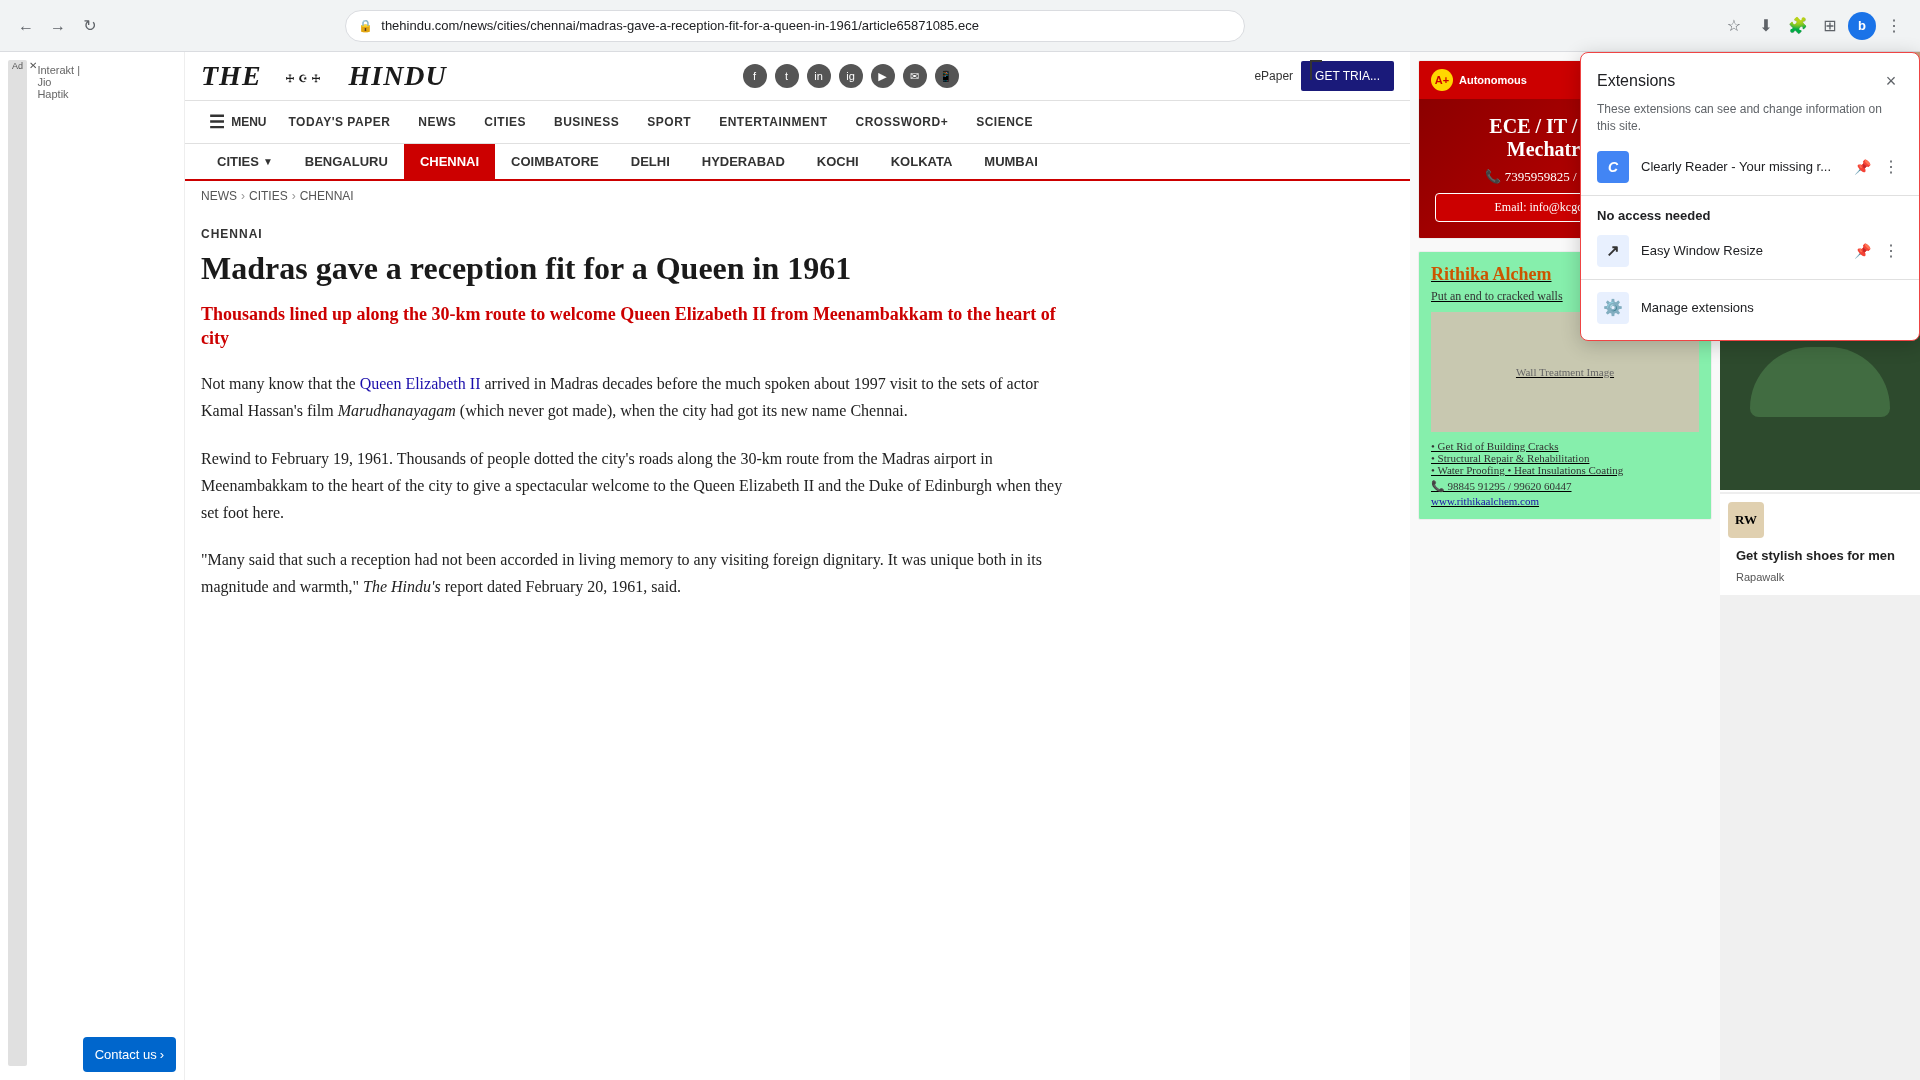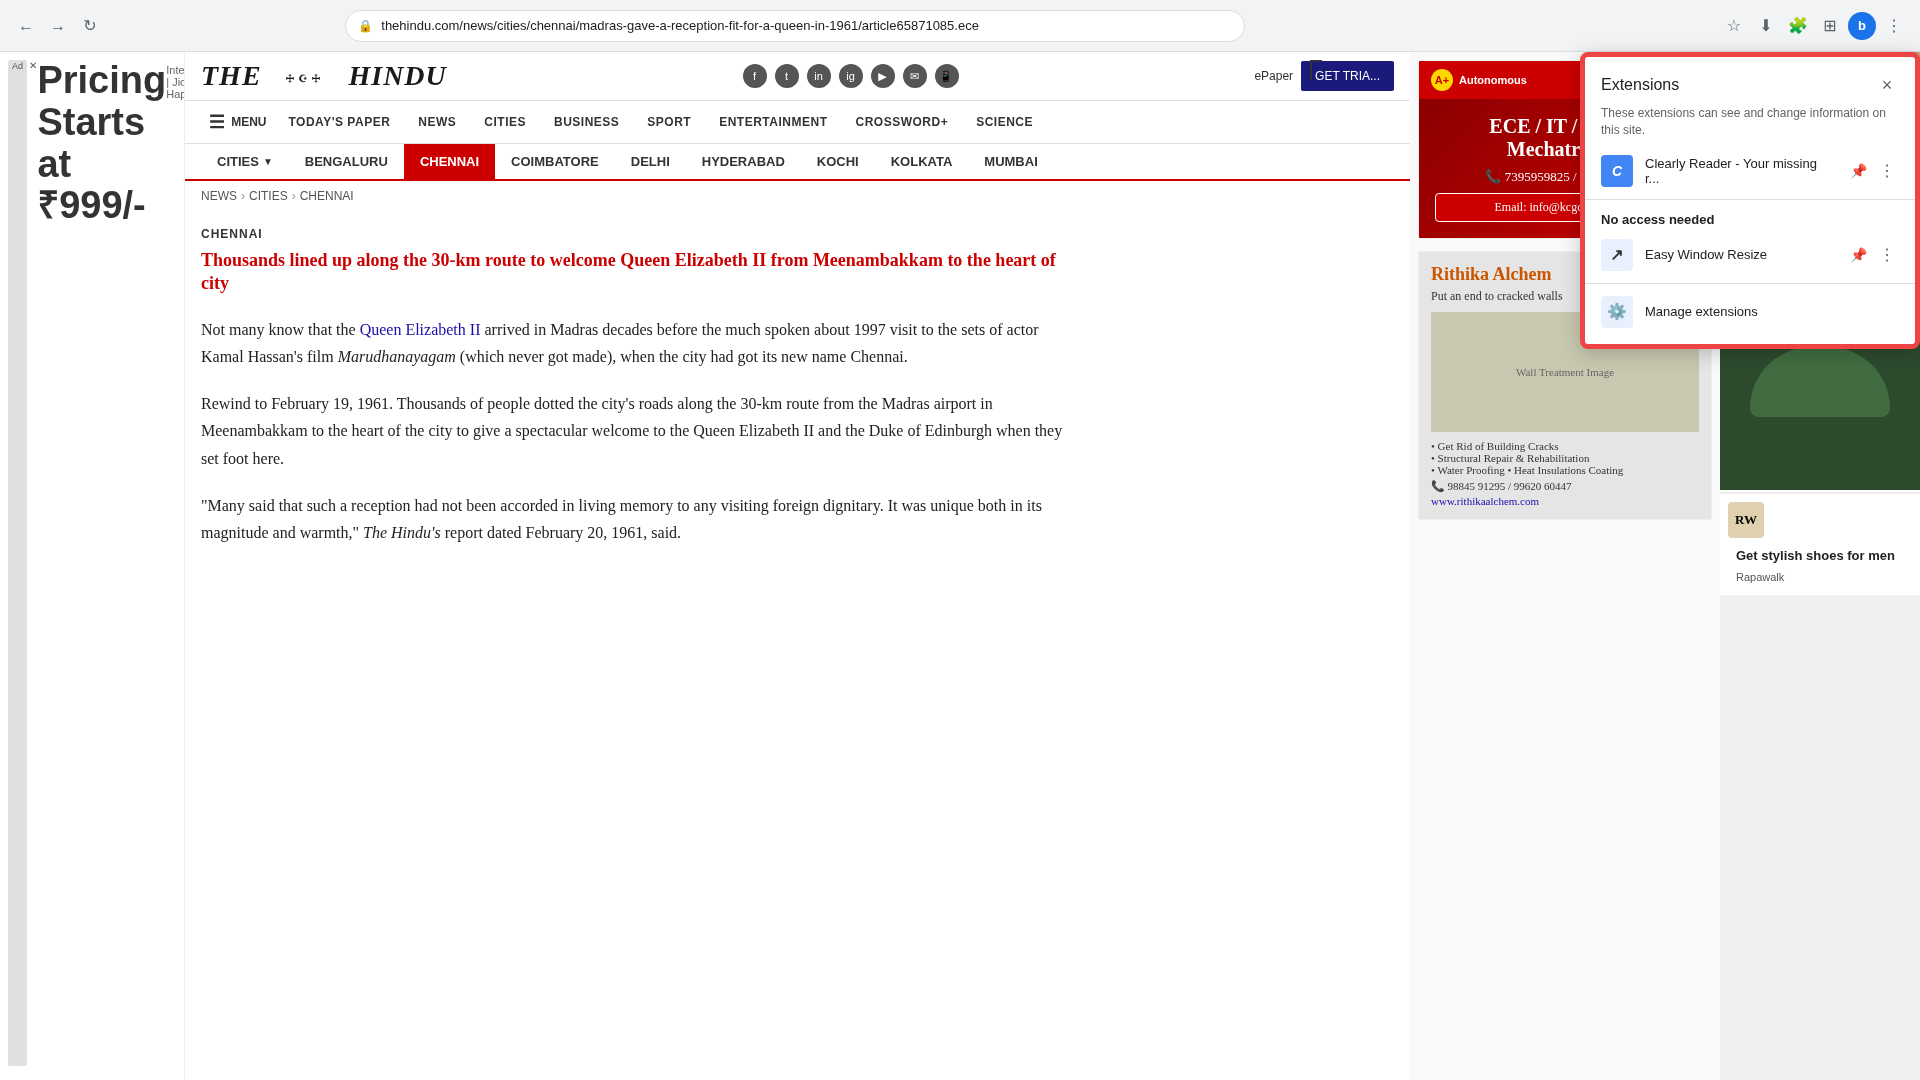--- a/index.html
+++ b/index.html
@@ -178,21 +178,21 @@
       position: absolute; top: 8px; left: 8px;
       background: #222; color: white; padding: 2px 6px; font-size: 11px;
       border-radius: 2px;
     }
     .rapawalk-label { font-size: 11px; color: #555; font-family: Arial, sans-serif; padding: 4px 8px; }
     .get-stylish { font-size: 13px; font-weight: bold; color: #222; font-family: Arial, sans-serif; padding: 4px 8px; }
 
     
     .extensions-panel {
       position: fixed; top: 52px; right: 0; width: 340px;
-      background: #fff; border: 5px solid #ef4444; border-radius: 8px;
+      background: #fff; border: 1px solid #ef4444; border-radius: 8px;
       box-shadow: 0 4px 20px rgba(0,0,0,0.2); z-index: 1000;
       padding: 0; overflow: hidden;
     }
     .ext-header {
       display: flex; align-items: center; justify-content: space-between;
       padding: 16px 16px 8px 16px;
     }
     .ext-title { font-family: Arial, sans-serif; font-size: 16px; font-weight: 500; color: #202124; }
     .ext-close {
       width: 24px; height: 24px; border: none; background: transparent;
@@ -268,21 +268,20 @@
   </div>
 </div>
 
 <div class="page-content">
 
   <div class="left-sidebar">
     <div class="ad-badge">
       <span class="ad-label">Ad</span>
       <span class="ad-close">✕</span>
     </div>
-    <div class="pricing-text">Pricing Starts at ₹999/-</div>
     <div class="interakt-text">Interakt | Jio Haptik</div>
     <button class="contact-btn">
       <span>Contact us</span>
       <span>›</span>
     </button>
   </div>
 
   <div class="main-area">
 
     <div class="top-header">
@@ -345,20 +344,21 @@
     <div class="breadcrumb">
       <a class="breadcrumb-item">NEWS</a>
       <span class="breadcrumb-sep">›</span>
       <a class="breadcrumb-item">CITIES</a>
       <span class="breadcrumb-sep">›</span>
       <a class="breadcrumb-item">CHENNAI</a>
     </div>
 
     <div class="article-container">
       <div class="article-section">CHENNAI</div>
+      <h1 class="article-title">Madras gave a reception fit for a Queen in 1961</h1>
       <div class="article-subtitle">Thousands lined up along the 30-km route to welcome Queen Elizabeth II from Meenambakkam to the heart of city</div>
       <div class="article-body">
         <p>Not many know that the <a class="article-link">Queen Elizabeth II</a> arrived in Madras decades before the much spoken about 1997 visit to the sets of actor Kamal Hassan's film <span class="article-italic">Marudhanayagam</span> (which never got made), when the city had got its new name Chennai.</p>
         <p>Rewind to February 19, 1961. Thousands of people dotted the city's roads along the 30-km route from the Madras airport in Meenambakkam to the heart of the city to give a spectacular welcome to the Queen Elizabeth II and the Duke of Edinburgh when they set foot here.</p>
         <p>"Many said that such a reception had not been accorded in living memory to any visiting foreign dignitary. It was unique both in its magnitude and warmth," <span class="article-italic">The Hindu's</span> report dated February 20, 1961, said.</p>
       </div>
     </div>
 
   </div>
 
@@ -370,21 +370,21 @@
         <span>Autonomous</span>
       </div>
       <div style="background: linear-gradient(135deg, #8b0000, #cc0000); color:white; padding:16px; text-align:center;">
         <div style="font-size:20px; font-weight:bold; margin-bottom:8px;">ECE / IT / Mech / Mechatronics</div>
         <div style="font-size:13px; margin-bottom:4px;">📞 7395959825 / 8668093937</div>
         <div style="background:#cc0000; border:1px solid #fff; border-radius:4px; padding:6px; margin-top:8px; font-size:12px;">Email: info@kcgcollege.com</div>
       </div>
     </div>
 
     <div class="ad-container">
-      <div style="padding:12px; background:#e5e5e5;">
+      <div style="padding:12px; background:#86efac;text-decoration:underline;">
         <div style="font-size:18px; font-weight:bold; color:#cc5500; margin-bottom:4px;">Rithika Alchem</div>
         <div style="font-size:12px; color:#333; margin-bottom:8px;">Put an end to cracked walls</div>
         <div style="height:120px; background:#c8c8b0; display:flex; align-items:center; justify-content:center; color:#666; font-size:11px; margin-bottom:8px;">Wall Treatment Image</div>
         <div style="font-size:11px; color:#333;">
           • Get Rid of Building Cracks<br>
           • Structural Repair &amp; Rehabilitation<br>
           • Water Proofing • Heat Insulations Coating
         </div>
         <div style="font-size:11px; color:#333; margin-top:4px;">📞 98845 91295 / 99620 60447</div>
         <div style="font-size:11px; color:#1a0dab; margin-top:2px;">www.rithikaalchem.com</div>

